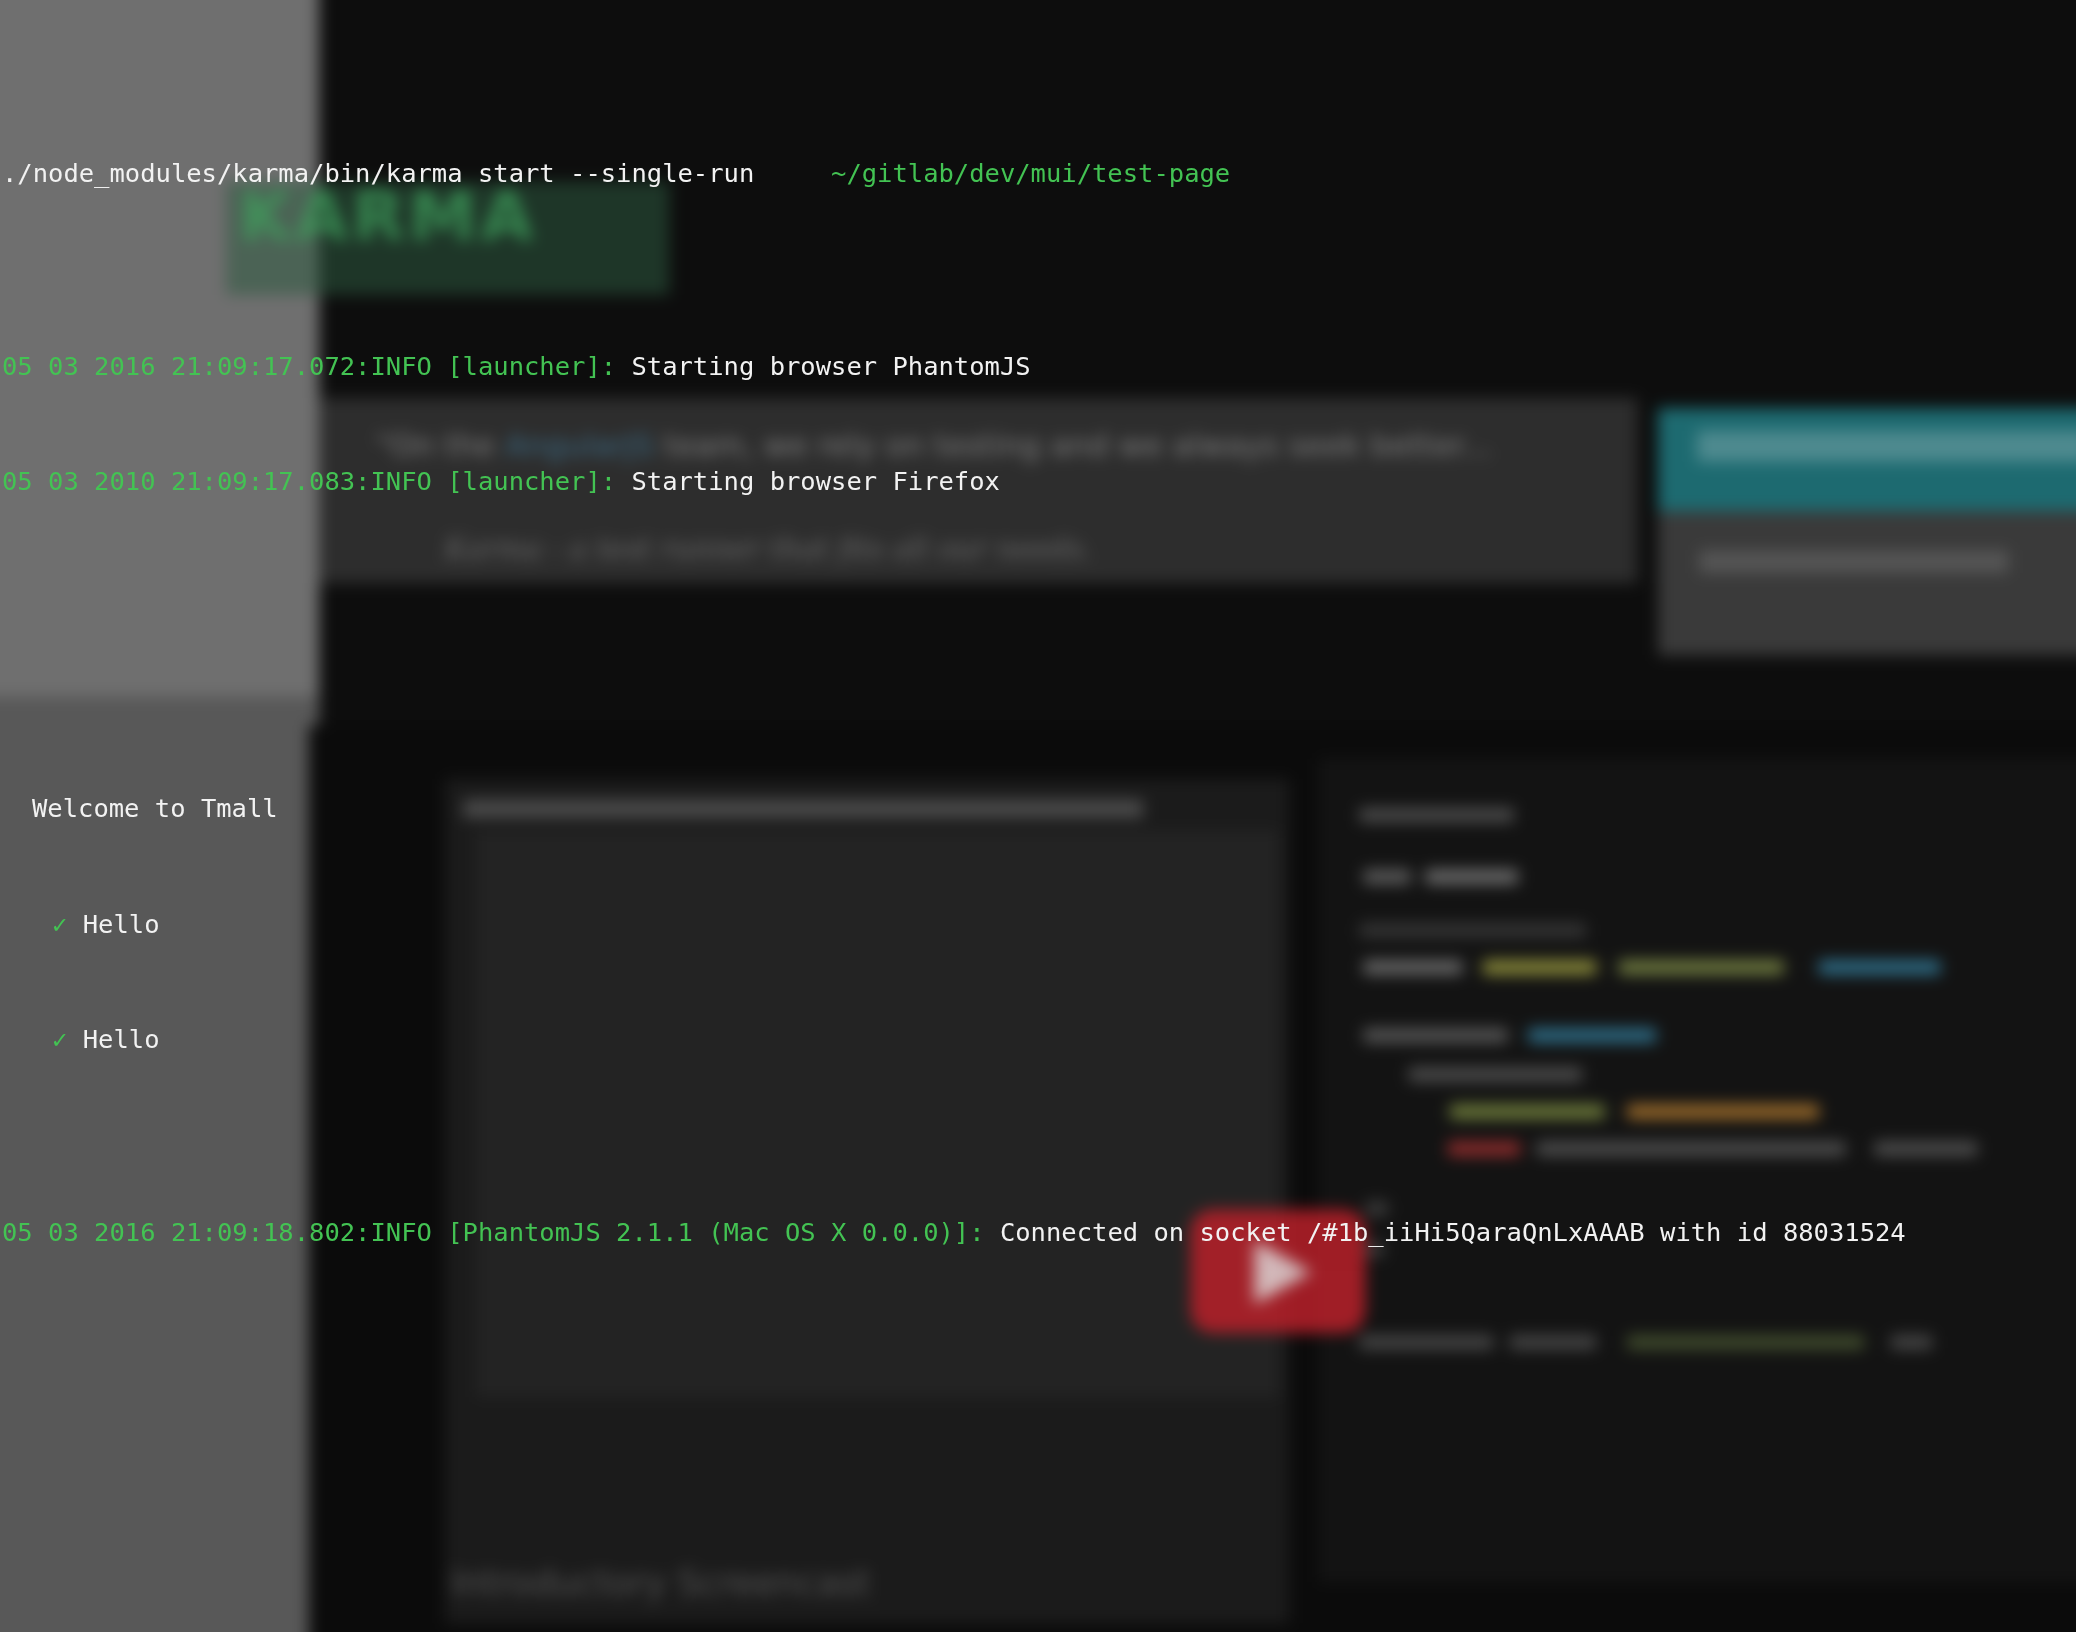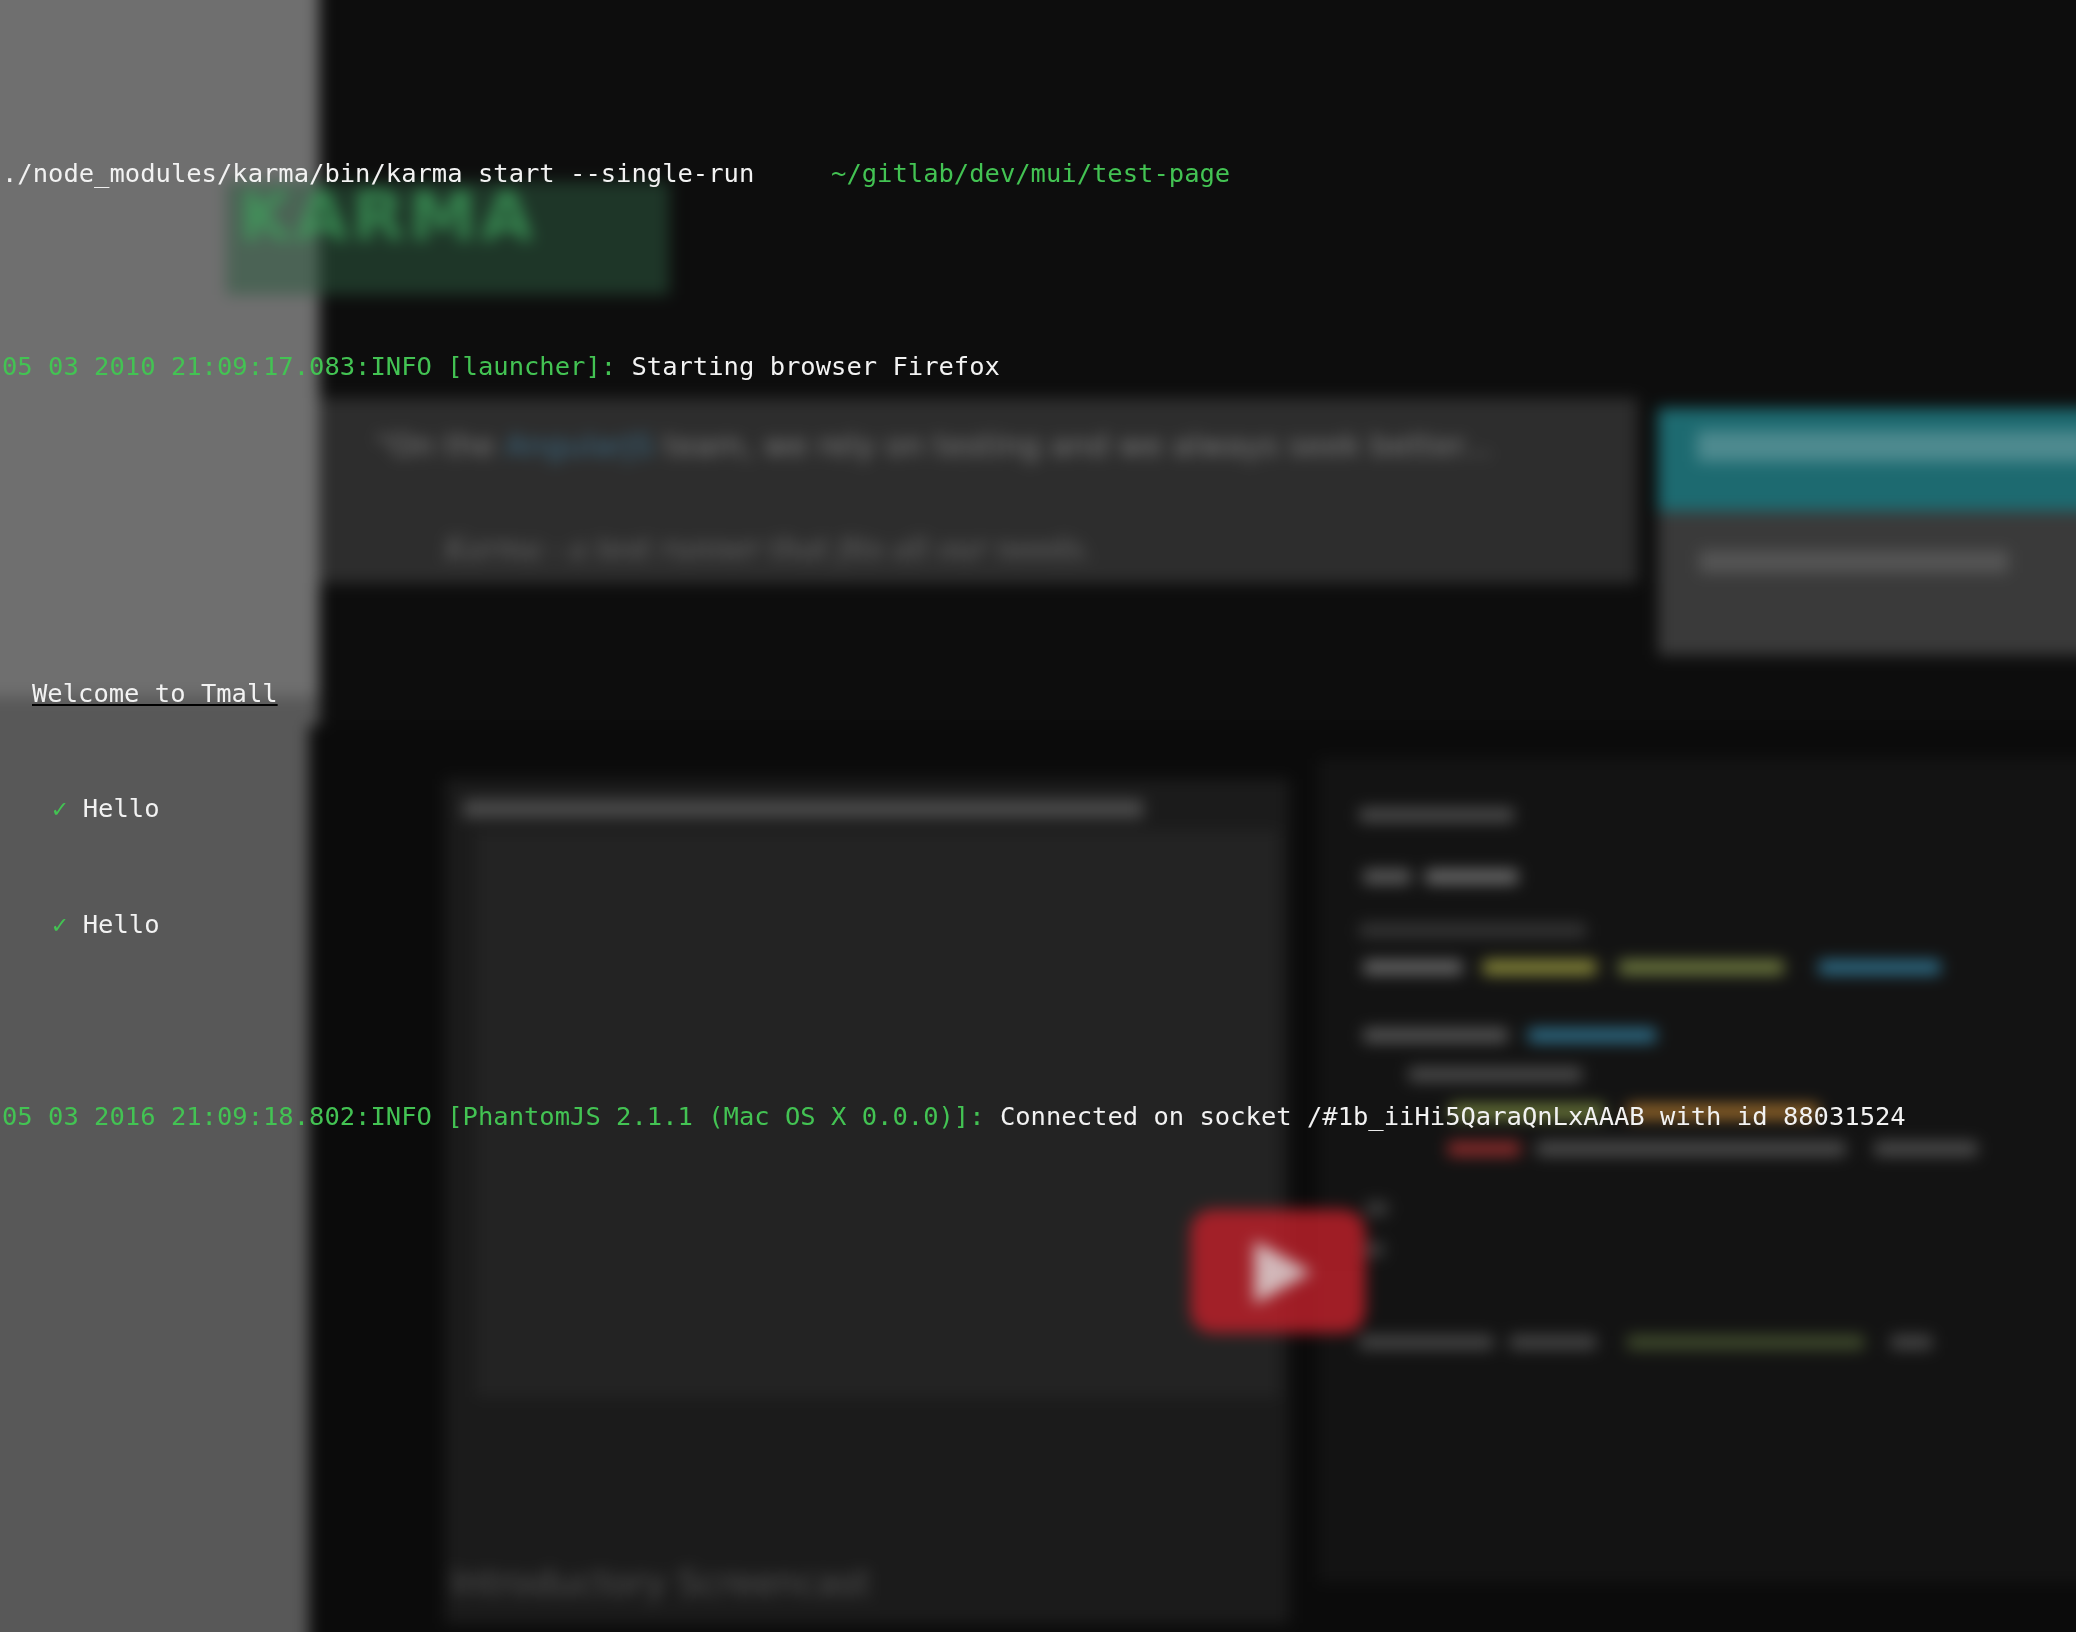--- a/index.html
+++ b/index.html
@@ -182,21 +182,21 @@
     line-height: 38.5px;
     white-space: pre;
     letter-spacing: 0px;
   }
   .line {
     height: 38.5px;
     padding-left: 2px;
   }
   .w { color: #f2f2f2; }
   .g { color: #43c353; }
-  .indent1 { padding-left: 32px; text-decoration: underline; }
+  .indent1 { padding-left: 32px; }
   .indent2 { padding-left: 52px; }
   .blank-sm { height: 19px; }
 </style>
 </head>
 <body>
 
 <div id="stage">
 
   <div id="bg">
     <div class="bg-base"></div>
@@ -250,20 +250,21 @@
     <div class="bg-play"></div>
     <div class="bg-footer-text">Introductory Screencast</div>
   </div>
 
   <div id="term">
 
     
     <div class="line"><span class="w">./node_modules/karma/bin/karma start --single-run</span><span class="w">     </span><span class="g">~/gitlab/dev/mui/test-page</span></div>
 
     
+    <div class="line"><span class="g">05 03 2016 21:09:17.072:INFO </span><span class="g">[launcher]:</span><span class="w"> Starting browser PhantomJS</span></div>
     <div class="line"><span class="g">05 03 2010 21:09:17.083:INFO </span><span class="g">[launcher]:</span><span class="w"> Starting browser Firefox</span></div>
 
     <div class="blank-sm"></div>
 
     
     <div class="line indent1"><span class="w">Welcome to Tmall</span></div>
     <div class="line indent2"><span class="g">✓</span><span class="w"> </span><span class="w">Hello</span></div>
     <div class="line indent2"><span class="g">✓</span><span class="w"> </span><span class="w">Hello</span></div>
 
     

